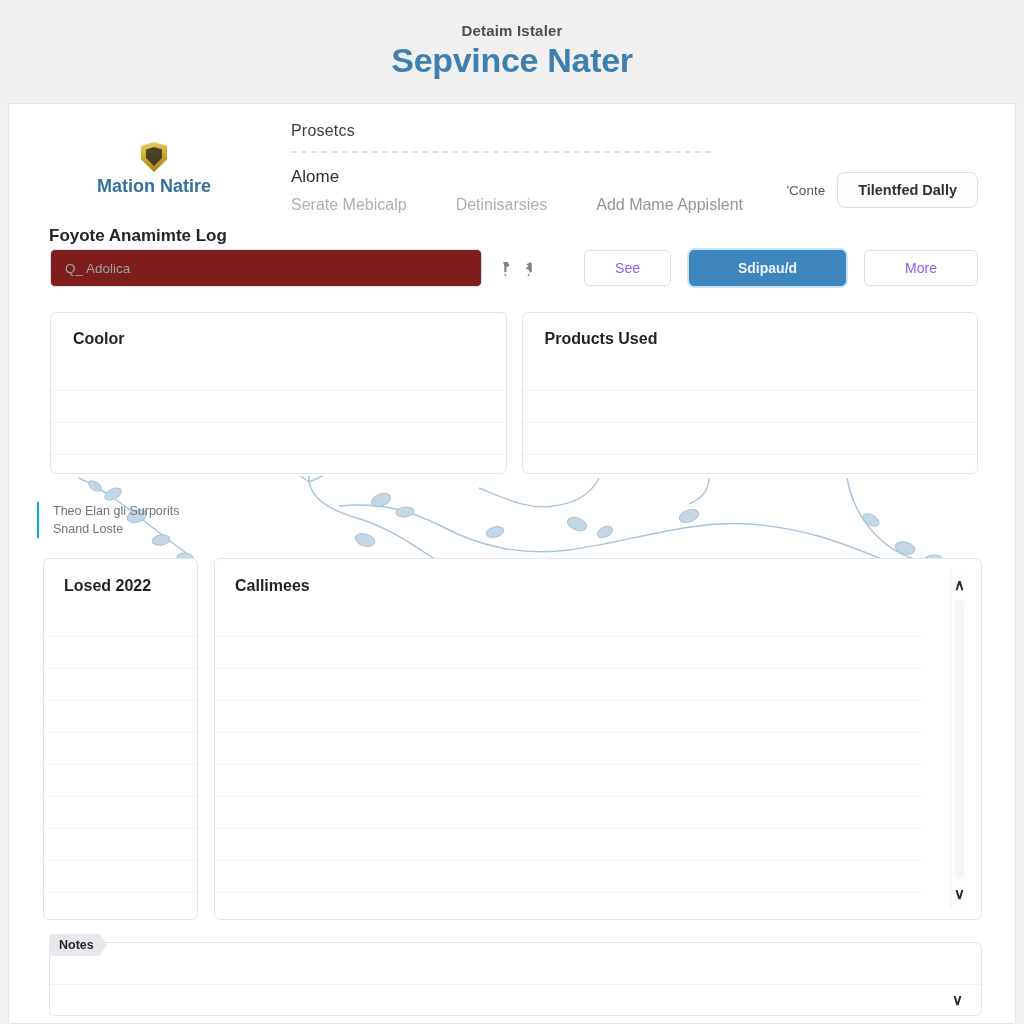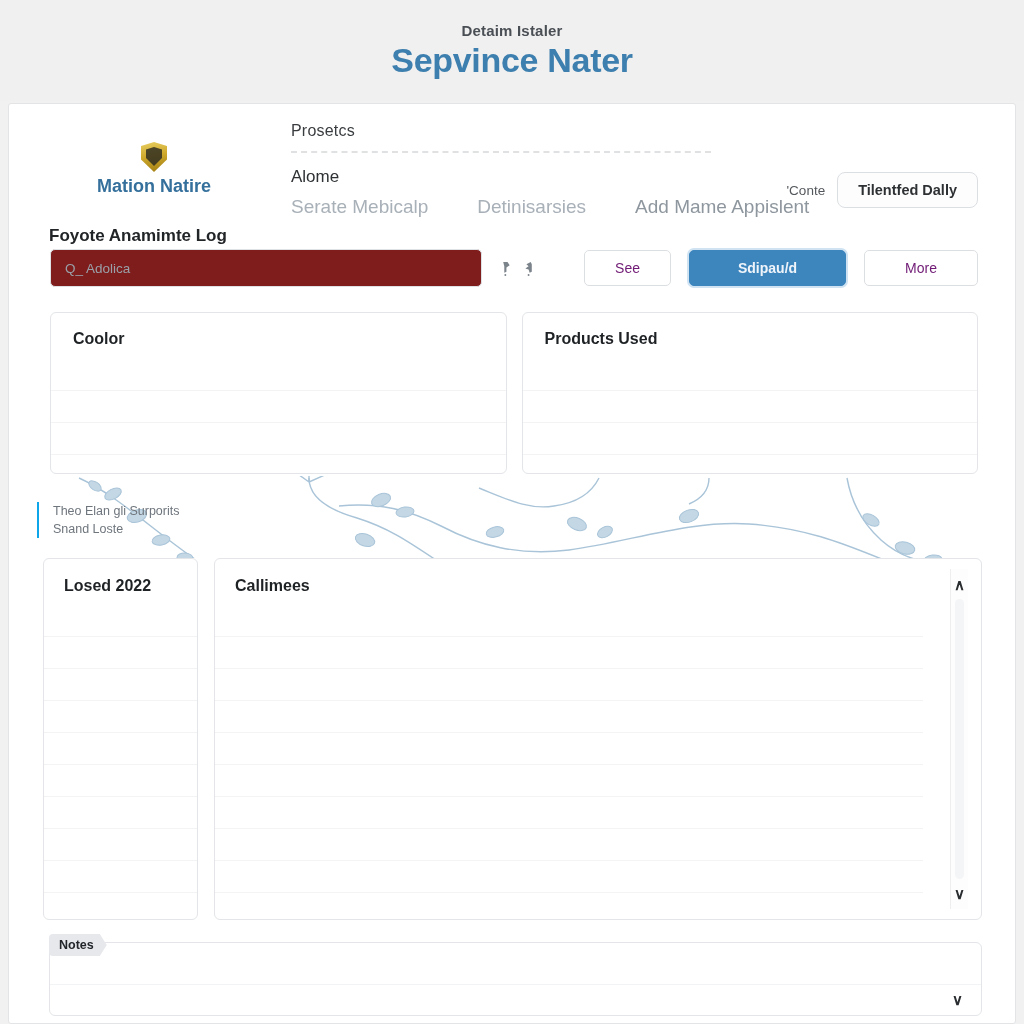--- a/index.html
+++ b/index.html
@@ -54,21 +54,21 @@
 
   
   .nav { position: absolute; left: 282px; top: 18px; width: 420px; }
   .nav-section { font-size: 16px; color: #3a3d40; letter-spacing: .2px; }
   .nav-divider {
     margin: 11px 0 14px; height: 0;
     border-top: 2px dashed #dfe1e3;
   }
   .nav-primary { font-size: 17px; color: #2f3234; margin-bottom: 9px; }
   .nav-links { display: flex; gap: 49px; }
-  .nav-link { font-size: 19px; color: #a8b0b8; white-space: nowrap; }
+  .nav-link { font-size: 16px; color: #a8b0b8; white-space: nowrap; }
   .nav-link.strong { color: #8e969e; }
 
   
   .hdr-right {
     position: absolute; right: 37px; top: 68px;
     display: flex; align-items: center; gap: 12px;
   }
   .hdr-note { font-size: 13.5px; color: #54585c; }
   .pill-btn {
     padding: 9px 20px; font-size: 14.5px; font-weight: bold; color: #2e3133;
@@ -85,21 +85,21 @@
     width: 492px; height: 38px; background: #7f1d1d;
     border: 1px solid #dfe2e5; border-radius: 5px;
     display: flex; align-items: center; padding: 0 14px;
   }
   .search-ph { font-size: 13.5px; color: #9aa1a8; }
   .mini-icons { display: flex; gap: 7px; margin-left: 19px; }
   .mini-ico { width: 13px; height: 15px; color: #7b838b; }
   .btn-group { display: flex; gap: 18px; margin-left: 50px; }
   .btn {
     height: 36px; padding: 0 30px; display: flex; align-items: center; justify-content: center;
-    font-size: 14px; color: #701a75; background: #fff;
+    font-size: 14px; color: #8b5cf6; background: #fff;
     border: 1px solid #dcdfe2; border-radius: 5px; white-space: nowrap;
   }
   .btn.primary {
     background: #3d85bd; border-color: #3d85bd; color: #eef4fa;
     padding: 0 48px; font-weight: bold;
     box-shadow: 0 0 0 2px #cfe3f3;
   }
   .btn.wide { padding: 0 40px; }
 
   

